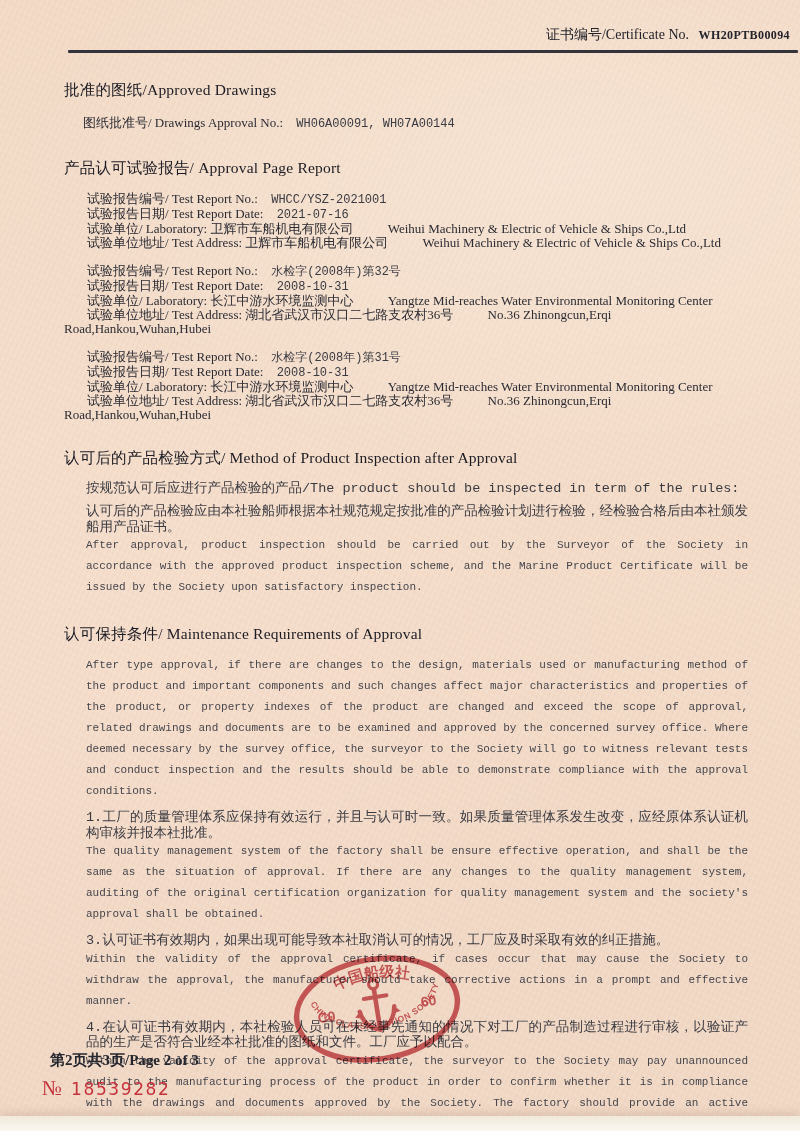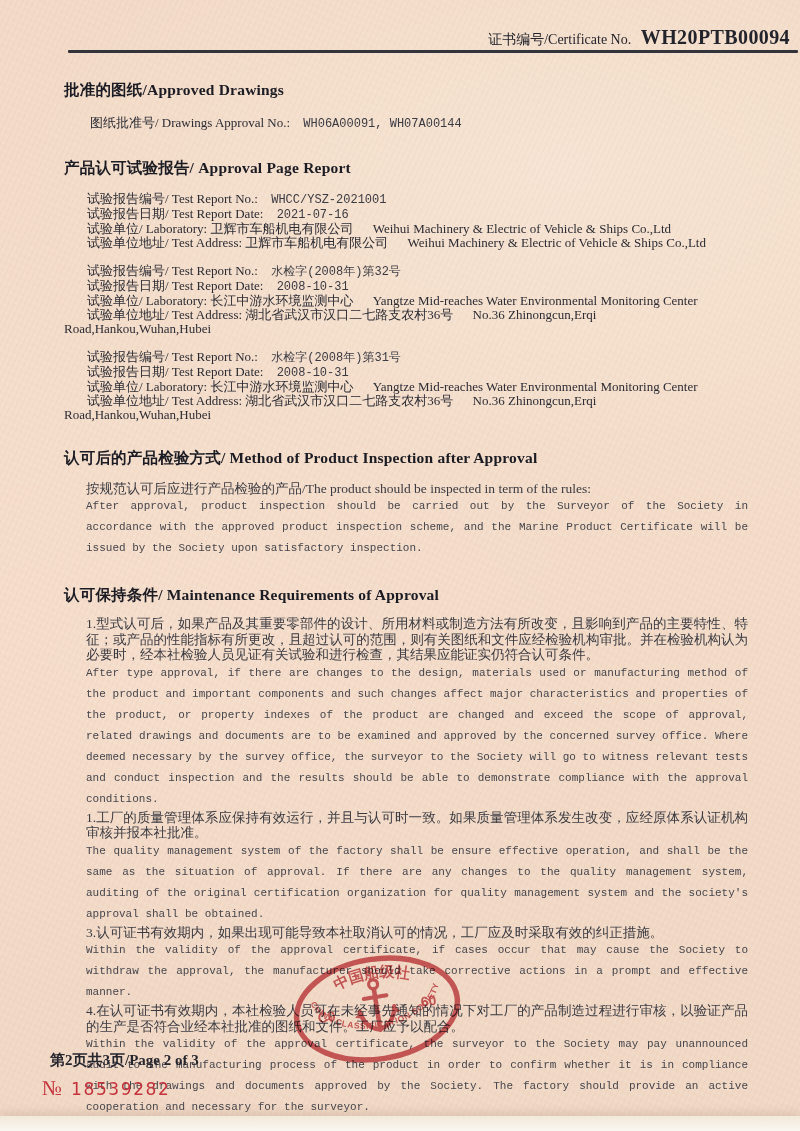--- a/index.html
+++ b/index.html
@@ -11,39 +11,39 @@
       linear-gradient(180deg,#f2dac6 0%,#f4ddca 35%,#f2d9c6 75%,#f1d8c5 100%);
     font-family:"Liberation Serif","DejaVu Serif",serif;color:#2e2e35;
   }
   .page::before{
     content:"";position:absolute;inset:0;pointer-events:none;
     background:
       repeating-linear-gradient(115deg, rgba(120,80,60,.022) 0 2px, transparent 2px 5px),
       repeating-linear-gradient(25deg, rgba(255,255,255,.05) 0 3px, transparent 3px 7px);
   }
   .cert-row{position:absolute;top:26px;right:10px;font-size:14px;color:#23232b;white-space:nowrap;}
-  .cert-row .cert-no{font-weight:bold;font-size:20px;letter-spacing:.4px;margin-left:6px;}
+  .cert-row .cert-no{font-weight:bold;font-size:12px;letter-spacing:.4px;margin-left:6px;}
   .top-rule{position:absolute;top:50px;left:68px;right:2px;height:3px;background:#33333b;border-radius:1px;}
 
   .content{position:absolute;top:76px;left:64px;width:684px;}
 
-  .sec-title{font-size:15.5px;font-weight:bold;color:#1b1b23;margin:0;letter-spacing:.2px;}
+  .sec-title{font-size:15.5px;font-weight:normal;color:#1b1b23;margin:0;letter-spacing:.2px;}
   .mt4{margin-top:4px}.mt13{margin-top:13px}.mt24{margin-top:24px}.mt12{margin-top:12px}
   .mt26{margin-top:26px}.mt18{margin-top:26px}.mt10{margin-top:10px}
 
   .label-line{font-size:13px;line-height:17.5px;color:#2b2b33;}
-  .ind{margin-left:26px;}
+  .ind{margin-left:19px;}
   .val-mono{font-family:"Liberation Mono","DejaVu Sans Mono",monospace;font-size:12px;color:#3a3a42;margin-left:10px;}
-  .en-val{margin-left:16px;}
+  .en-val{margin-left:31px;}
 
   .report-block{margin-bottom:14px;}
   .report-line{font-size:13px;line-height:14px;color:#2b2b33;text-indent:23px;}
   .wrap-line{text-indent:0;}
 
-  .para-zh{font-family:Liberation Serif, serif;font-size:13.5px;line-height:15.5px;color:#3a3a41;text-align:justify;}
+  .para-zh{font-family:Liberation Mono, monospace;font-size:13.5px;line-height:15.5px;color:#3a3a41;text-align:justify;margin-top:8px;}
   .para-en{font-family:"Liberation Mono","DejaVu Sans Mono",monospace;font-size:11px;line-height:21px;color:#45454c;text-align:justify;}
   .indent22{margin-left:22px;}
 
   .stamp{position:absolute;left:288px;top:950px;width:178px;height:118px;
          transform:rotate(-9deg);mix-blend-mode:multiply;opacity:.92;}
 
   .footer-page{position:absolute;left:50px;top:1051px;font-size:15px;font-weight:bold;color:#26262e;}
   .serial{position:absolute;left:42px;top:1076px;white-space:nowrap;}
   .serial-prefix{font-family:"Liberation Serif",serif;font-size:21px;color:#c5323c;}
   .serial-digits{font-family:"DejaVu Sans",sans-serif;font-size:17px;letter-spacing:1.6px;color:#c5323c;margin-left:5px;}
@@ -136,27 +136,27 @@
           <span class="en-val">No.36 Zhinongcun,Erqi</span>
         </div>
         <div class="report-line wrap-line">Road,Hankou,Wuhan,Hubei</div>
       </div>
 
     </div>
 
     <div class="sec-title mt26">认可后的产品检验方式/ Method of Product Inspection after Approval</div>
     <div class="mt12">
       <div class="para-zh indent22">按规范认可后应进行产品检验的产品/The product should be inspected in term of the rules:</div>
+      <div class="para-zh indent22">认可后的产品检验应由本社验船师根据本社规范规定按批准的产品检验计划进行检验，经检验合格后由本社颁发船用产品证书。</div>
       <div class="para-en indent22">After approval, product inspection should be carried out by the Surveyor of the Society in accordance with the approved product inspection scheme, and the Marine Product Certificate will be issued by the Society upon satisfactory inspection.</div>
     </div>
 
     <div class="sec-title mt18">认可保持条件/ Maintenance Requirements of Approval</div>
     <div class="mt10">
       <div class="maint-item">
-        <div class="para-zh indent22">1.型式认可后，如果产品及其重要零部件的设计、所用材料或制造方法有所改变，且影响到产品的主要特性、特征；或产品的性能指标有所更改，且超过认可的范围，则有关图纸和文件应经检验机构审批。并在检验机构认为必要时，经本社检验人员见证有关试验和进行检查，其结果应能证实仍符合认可条件。</div>
         <div class="para-en indent22">After type approval, if there are changes to the design, materials used or manufacturing method of the product and important components and such changes affect major characteristics and properties of the product, or property indexes of the product are changed and exceed the scope of approval, related drawings and documents are to be examined and approved by the concerned survey office. Where deemed necessary by the survey office, the surveyor to the Society will go to witness relevant tests and conduct inspection and the results should be able to demonstrate compliance with the approval conditions.</div>
       </div>
       <div class="maint-item">
         <div class="para-zh indent22">1.工厂的质量管理体系应保持有效运行，并且与认可时一致。如果质量管理体系发生改变，应经原体系认证机构审核并报本社批准。</div>
         <div class="para-en indent22">The quality management system of the factory shall be ensure effective operation, and shall be the same as the situation of approval. If there are any changes to the quality management system, auditing of the original certification organization for quality management system and the society's approval shall be obtained.</div>
       </div>
       <div class="maint-item">
         <div class="para-zh indent22">3.认可证书有效期内，如果出现可能导致本社取消认可的情况，工厂应及时采取有效的纠正措施。</div>
         <div class="para-en indent22">Within the validity of the approval certificate, if cases occur that may cause the Society to withdraw the approval, the manufacturer should take corrective actions in a prompt and effective manner.</div>
       </div>

